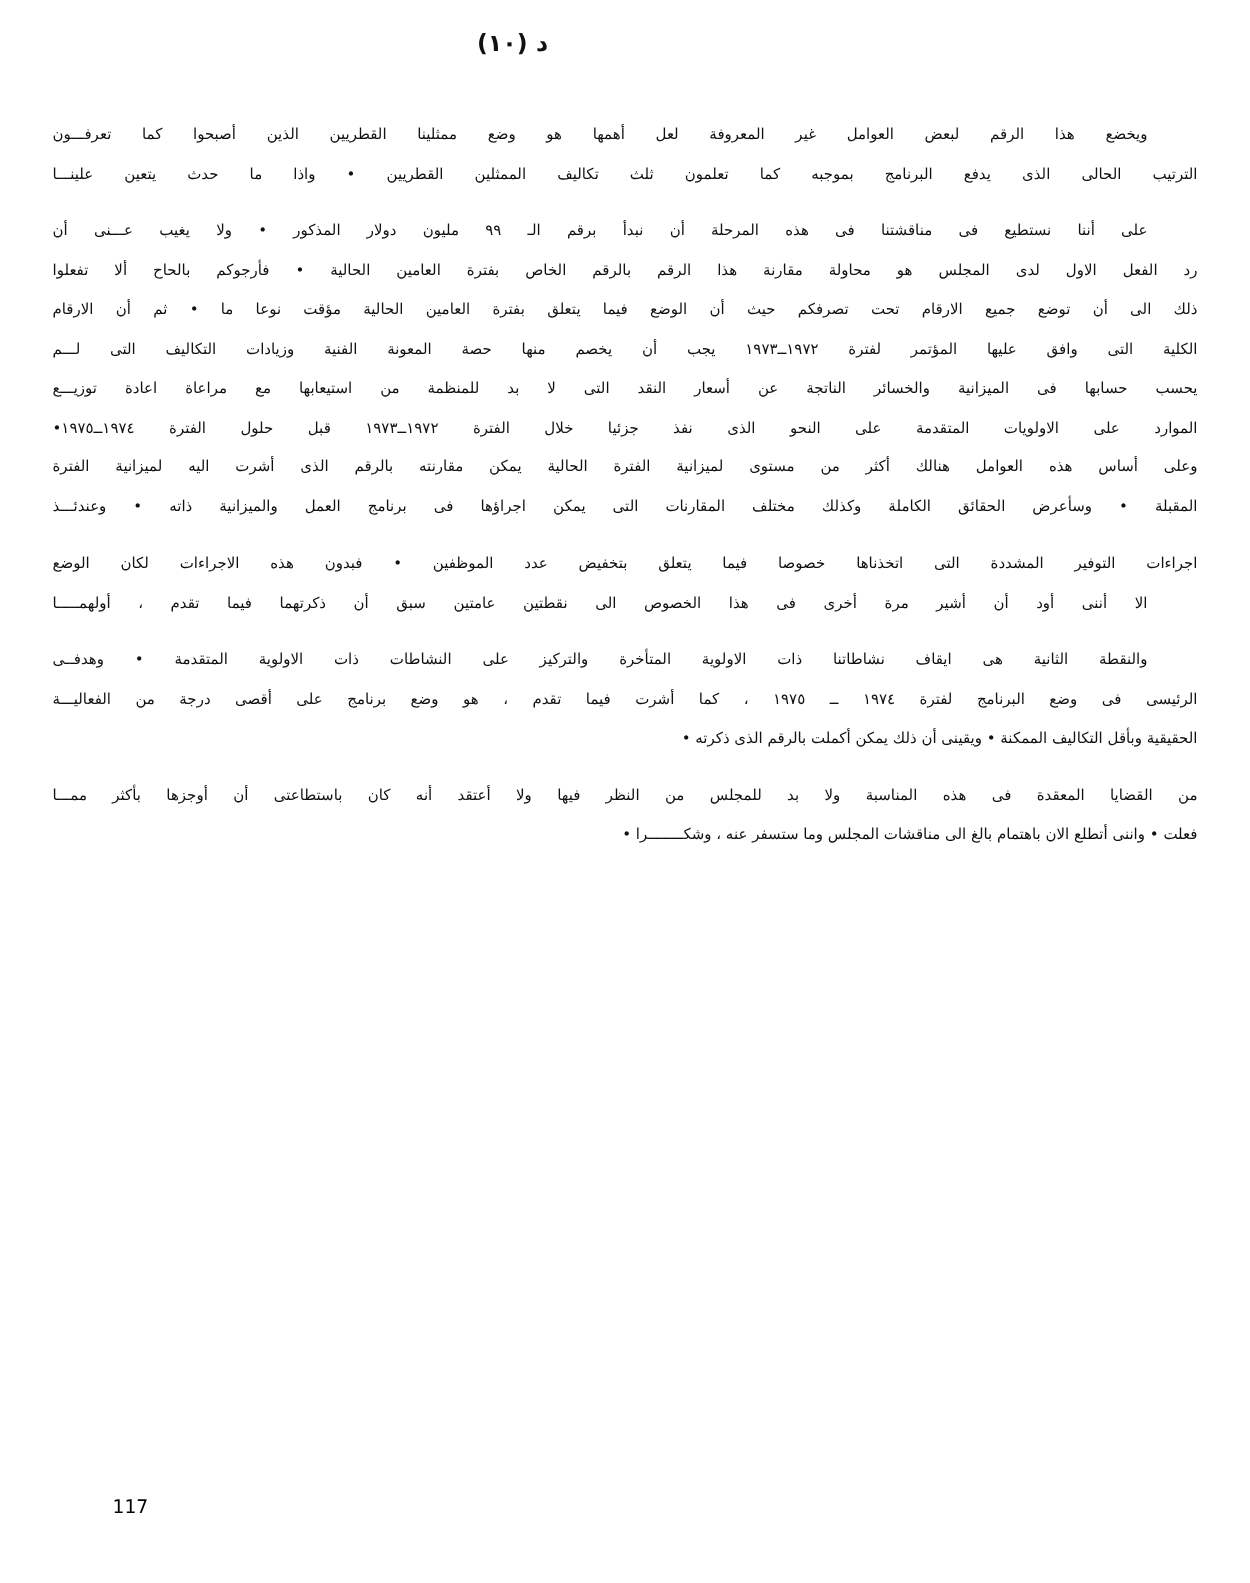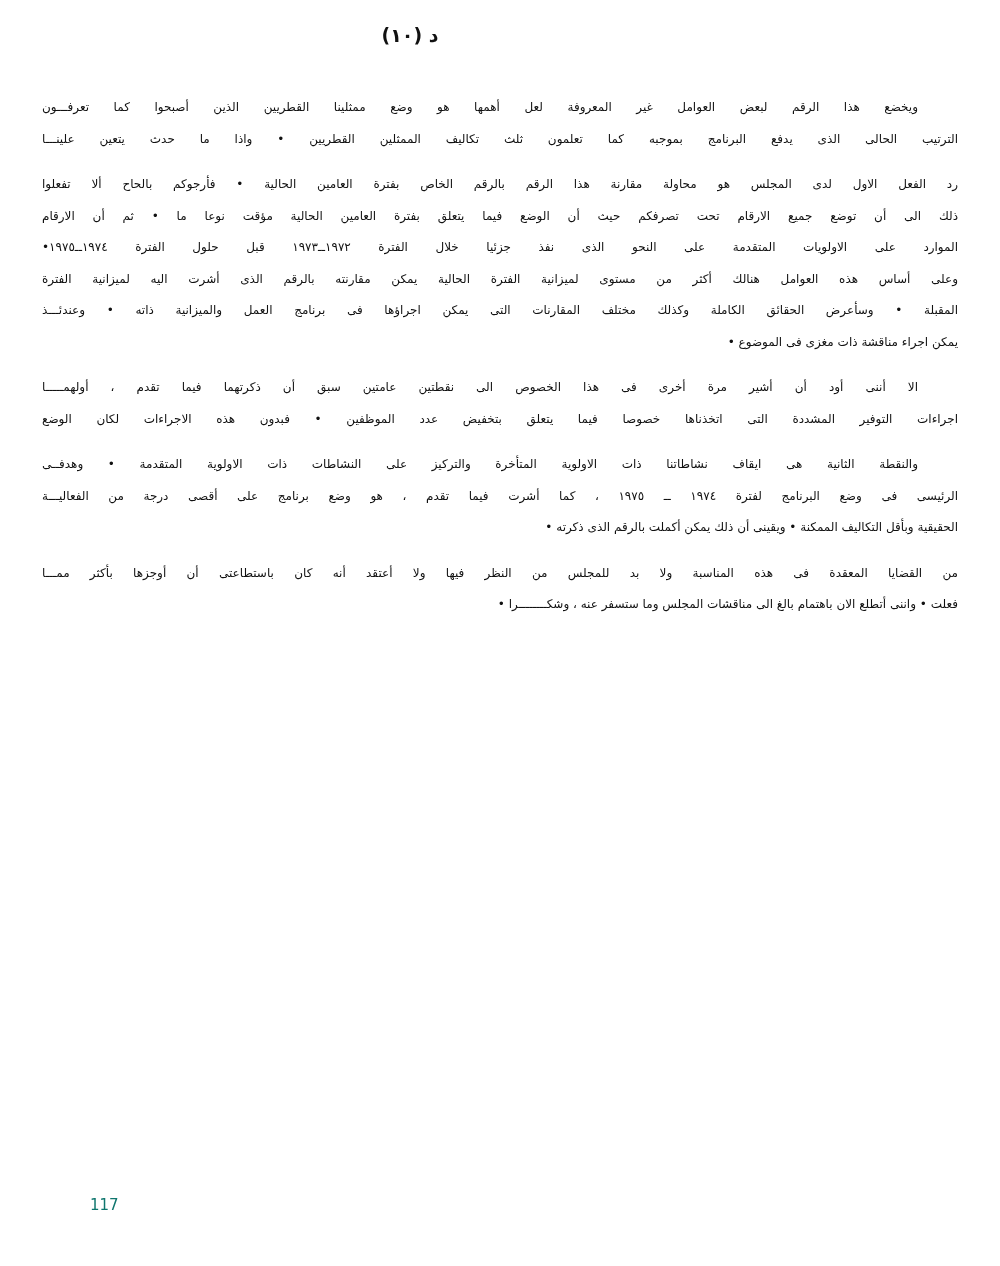--- a/index.html
+++ b/index.html
@@ -15,44 +15,46 @@
     position: absolute; top: 92px; left: 42px; width: 916px;
     direction: rtl; text-align: justify;
     font-size: 12px; font-weight: normal; line-height: 31.5px;
   }
   .para { margin: 0 0 14px 0; }
   .para .line { display: block; text-align: justify; text-align-last: justify; white-space: nowrap; }
   .para .line.last { text-align-last: right; }
   .para .line.first { padding-right: 40px; }
   .page-number {
     position: absolute; top: 1196px; left: 90px;
-    font-family: "DejaVu Sans", sans-serif; font-size: 15px; color: #0f766e;
+    font-family: "DejaVu Sans", sans-serif; font-size: 15px; color: #000000;
   }
 </style>
 </head>
 <body>
 
 <div class="page-header">د (١٠)</div>
 
 <div class="body-text">
   <div class="para">
     <span class="line first">ويخضع هذا الرقم لبعض العوامل غير المعروفة لعل أهمها هو وضع ممثلينا القطريين الذين أصبحوا كما تعرفـــون</span>
     <span class="line">الترتيب الحالى الذى يدفع البرنامج بموجبه كما تعلمون ثلث تكاليف الممثلين القطريين • واذا ما حدث يتعين علينـــا</span>
   </div>
   <div class="para">
+    <span class="line first">على أننا نستطيع فى مناقشتنا فى هذه المرحلة أن نبدأ برقم الـ ٩٩ مليون دولار المذكور • ولا يغيب عـــنى أن</span>
     <span class="line">رد الفعل الاول لدى المجلس هو محاولة مقارنة هذا الرقم بالرقم الخاص بفترة العامين الحالية • فأرجوكم بالحاح ألا تفعلوا</span>
     <span class="line">ذلك الى أن توضع جميع الارقام تحت تصرفكم حيث أن الوضع فيما يتعلق بفترة العامين الحالية مؤقت نوعا ما • ثم أن الارقام</span>
+    <span class="line">الكلية التى وافق عليها المؤتمر لفترة ١٩٧٢ــ١٩٧٣ يجب أن يخصم منها حصة المعونة الفنية وزيادات التكاليف التى لـــم</span>
+    <span class="line">يحسب حسابها فى الميزانية والخسائر الناتجة عن أسعار النقد التى لا بد للمنظمة من استيعابها مع مراعاة اعادة توزيـــع</span>
     <span class="line">الموارد على الاولويات المتقدمة على النحو الذى نفذ جزئيا خلال الفترة ١٩٧٢ــ١٩٧٣ قبل حلول الفترة ١٩٧٤ــ١٩٧٥•</span>
     <span class="line">وعلى أساس هذه العوامل هنالك أكثر من مستوى لميزانية الفترة الحالية يمكن مقارنته بالرقم الذى أشرت اليه لميزانية الفترة</span>
     <span class="line">المقبلة • وسأعرض الحقائق الكاملة وكذلك مختلف المقارنات التى يمكن اجراؤها فى برنامج العمل والميزانية ذاته • وعندئـــذ</span>
-    <span class="line last">يمكن اجراء مناقشة ذات مغزى فى الموضوع •</span>
   </div>
   <div class="para">
+    <span class="line">اجراءات التوفير المشددة التى اتخذناها خصوصا فيما يتعلق بتخفيض عدد الموظفين • فبدون هذه الاجراءات لكان الوضع</span>
     <span class="line first">الا أننى أود أن أشير مرة أخرى فى هذا الخصوص الى نقطتين عامتين سبق أن ذكرتهما فيما تقدم ، أولهمـــــا</span>
-    <span class="line">اجراءات التوفير المشددة التى اتخذناها خصوصا فيما يتعلق بتخفيض عدد الموظفين • فبدون هذه الاجراءات لكان الوضع</span>
   </div>
   <div class="para">
     <span class="line first">والنقطة الثانية هى ايقاف نشاطاتنا ذات الاولوية المتأخرة والتركيز على النشاطات ذات الاولوية المتقدمة • وهدفــى</span>
     <span class="line">الرئيسى فى وضع البرنامج لفترة ١٩٧٤ ــ ١٩٧٥ ، كما أشرت فيما تقدم ، هو وضع برنامج على أقصى درجة من الفعاليـــة</span>
     <span class="line last">الحقيقية وبأقل التكاليف الممكنة • ويقينى أن ذلك يمكن أكملت بالرقم الذى ذكرته •</span>
   </div>
   <div class="para">
     <span class="line">من القضايا المعقدة فى هذه المناسبة ولا بد للمجلس من النظر فيها ولا أعتقد أنه كان باستطاعتى أن أوجزها بأكثر ممـــا</span>
     <span class="line last">فعلت • واننى أتطلع الان باهتمام بالغ الى مناقشات المجلس وما ستسفر عنه ، وشكــــــــرا •</span>
   </div>

